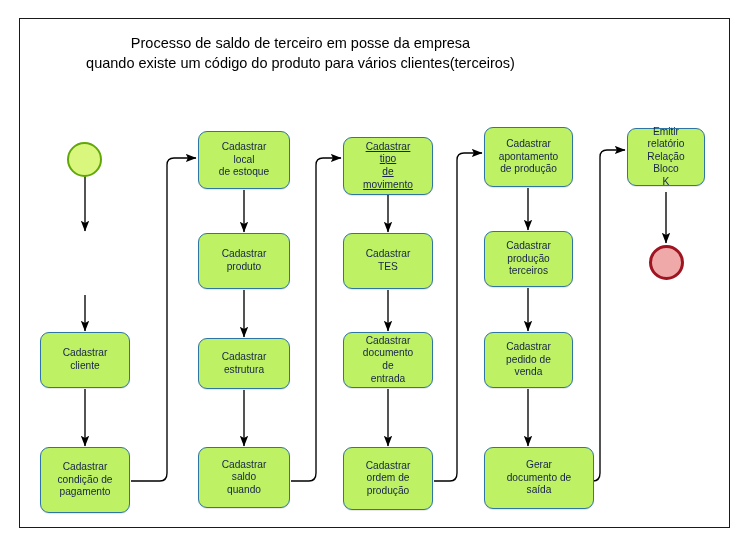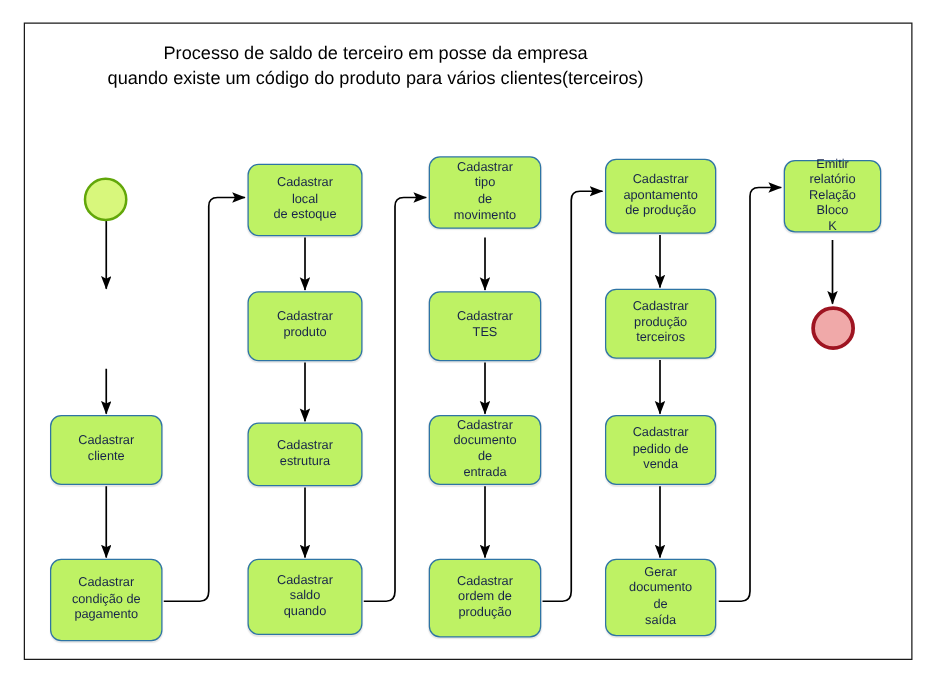--- a/index.html
+++ b/index.html
@@ -134,40 +134,40 @@
 
   <div class="node" style="left:198px; top:131px; width:92px; height:58px;">Cadastrar local
 de estoque</div>
   <div class="node" style="left:198px; top:233px; width:92px; height:56px;">Cadastrar
 produto</div>
   <div class="node" style="left:198px; top:338px; width:92px; height:51px;">Cadastrar
 estrutura</div>
   <div class="node" style="left:198px; top:447px; width:92px; height:61px;">Cadastrar saldo
 quando</div>
 
-  <div class="node" style="left:343px; top:125px; width:90px; height:58px;">Cadastrar tipo
+  <div class="node" style="left:343px; top:137px; width:90px; height:58px;text-decoration:underline;">Cadastrar tipo
 de movimento</div>
   <div class="node" style="left:343px; top:233px; width:90px; height:56px;">Cadastrar TES</div>
   <div class="node" style="left:343px; top:332px; width:90px; height:56px;">Cadastrar
 documento de
 entrada</div>
   <div class="node" style="left:343px; top:447px; width:90px; height:63px;">Cadastrar
 ordem de
 produção</div>
 
   <div class="node" style="left:484px; top:127px; width:89px; height:60px;">Cadastrar
 apontamento
 de produção</div>
   <div class="node" style="left:484px; top:231px; width:89px; height:56px;">Cadastrar
 produção
 terceiros</div>
   <div class="node" style="left:484px; top:332px; width:89px; height:56px;">Cadastrar
 pedido de
 venda</div>
-  <div class="node" style="left:484px; top:447px; width:89px; height:62px;">Gerar
+  <div class="node" style="left:484px; top:447px; width:110px; height:62px;">Gerar
 documento de
 saída</div>
 
   <div class="node" style="left:627px; top:128px; width:78px; height:58px;">Emitir relatório
 Relação Bloco
 K</div>
 
 </div>
 
 </body></html>

